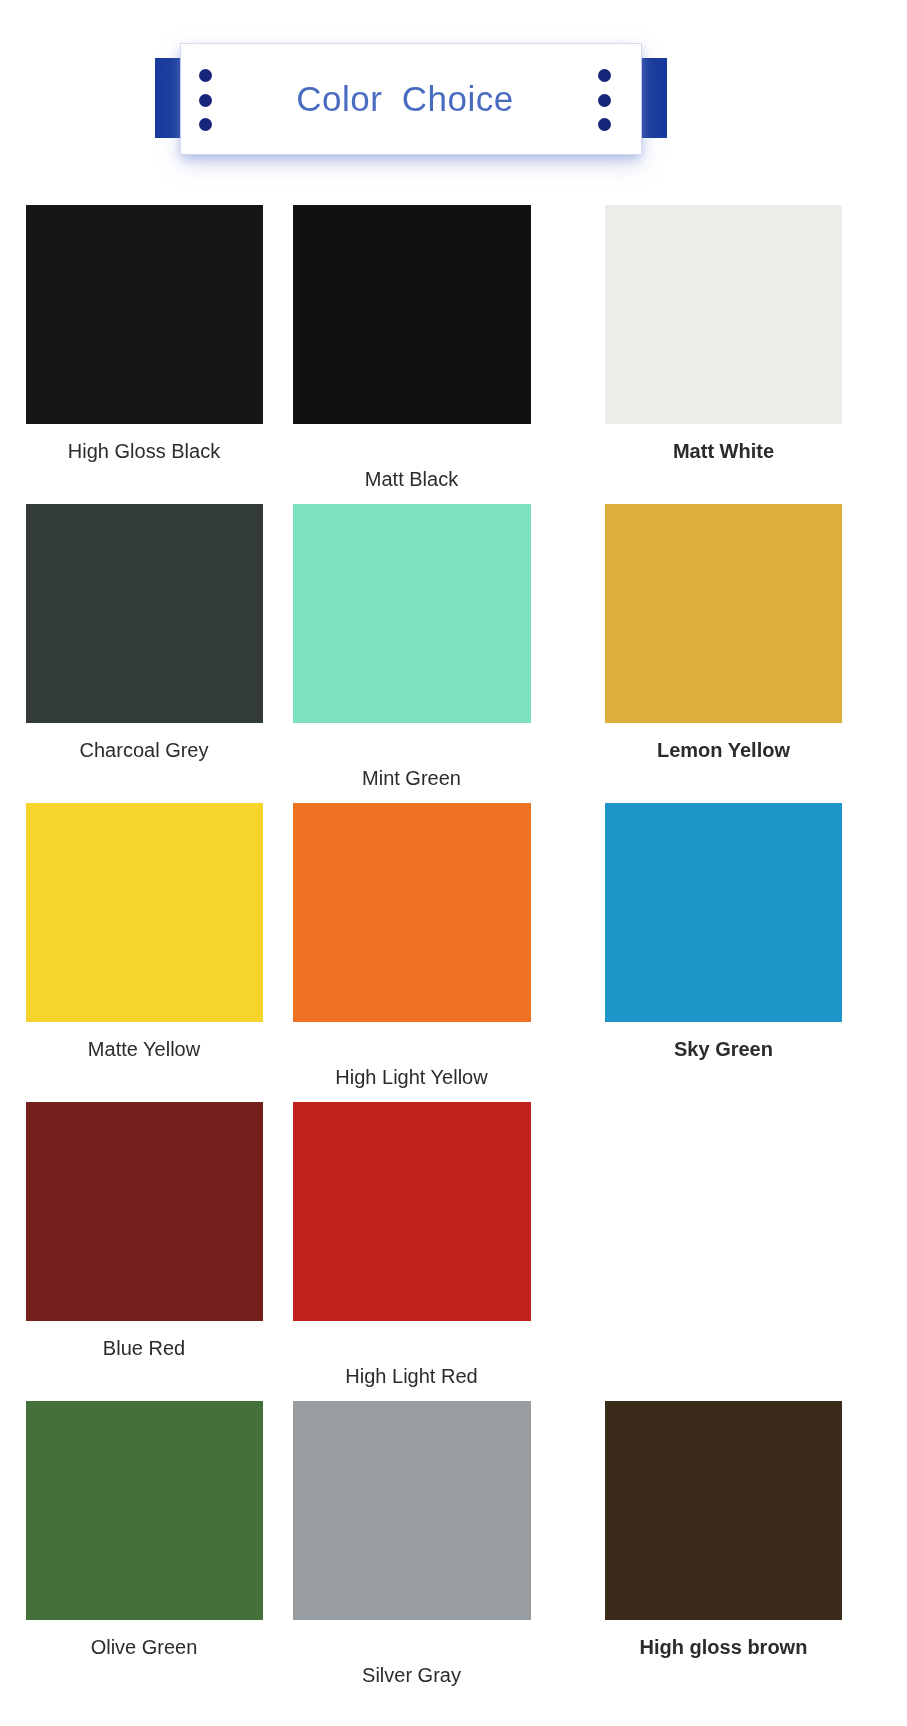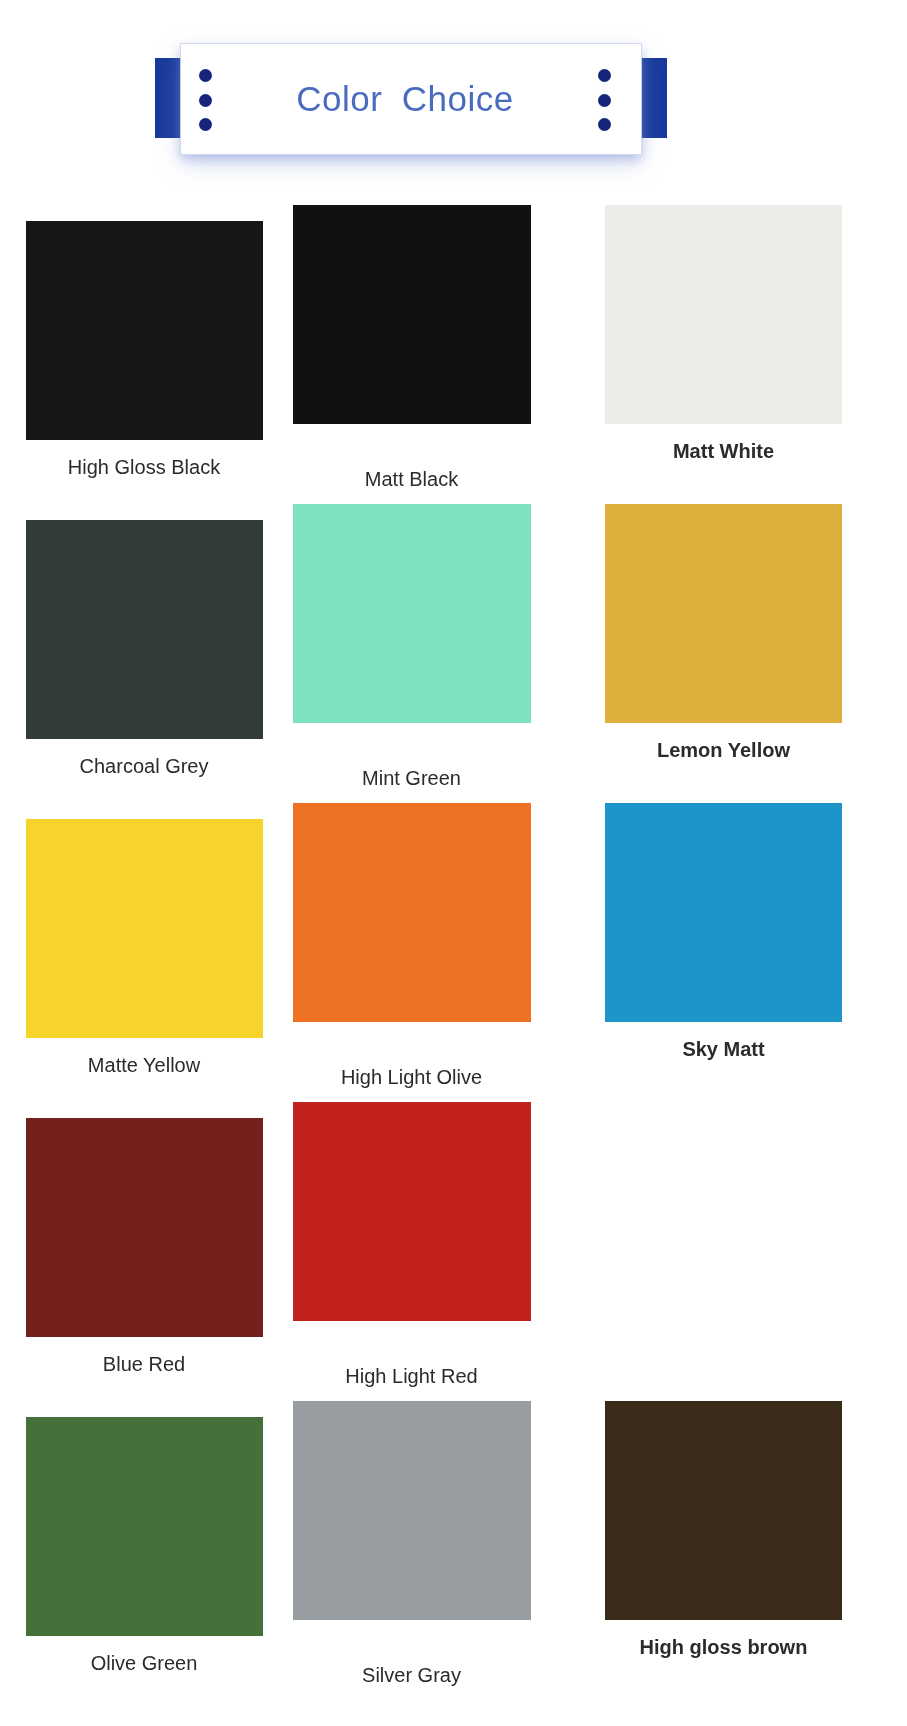--- a/index.html
+++ b/index.html
@@ -96,21 +96,21 @@
   .row {
     display: flex;
     width: 907px;
     margin-bottom: 3px;
   }
   .cell {
     display: flex;
     flex-direction: column;
     align-items: center;
   }
-  .cell-0 { width: 288px; box-sizing: border-box; margin-top: 16px; }
+  .cell-0 { width: 288px; box-sizing: border-box; }
   .cell-1 { width: 247px; box-sizing: border-box; gap: 28px; }
   .cell-2 { width: 372px; padding-left: 5px; box-sizing: border-box; font-weight: bold; }
 
   .swatch {
     width: 237px;
     height: 219px;
     display: block;
   }
   .cell-1 .swatch { width: 238px; }
   .cell-2 .swatch { width: 237px; }
@@ -181,25 +181,25 @@
         <div class="swatch-label">Lemon Yellow</div>
       </div>
     </div>
     <div class="row">
       <div class="cell cell-0">
         <div class="swatch" style="background: rgb(247, 212, 44);"></div>
         <div class="swatch-label">Matte Yellow</div>
       </div>
       <div class="cell cell-1">
         <div class="swatch" style="background: rgb(239, 113, 36);"></div>
-        <div class="swatch-label">High Light Olive</div>
+        <div class="swatch-label">High Light Yellow</div>
       </div>
       <div class="cell cell-2">
         <div class="swatch" style="background: rgb(30, 149, 201);"></div>
-        <div class="swatch-label">Sky Matt</div>
+        <div class="swatch-label">Sky Green</div>
       </div>
     </div>
     <div class="row">
       <div class="cell cell-0">
         <div class="swatch" style="background: rgb(116, 33, 29);"></div>
         <div class="swatch-label">Blue Red</div>
       </div>
       <div class="cell cell-1">
         <div class="swatch" style="background: rgb(192, 33, 28);"></div>
         <div class="swatch-label">High Light Red</div>

